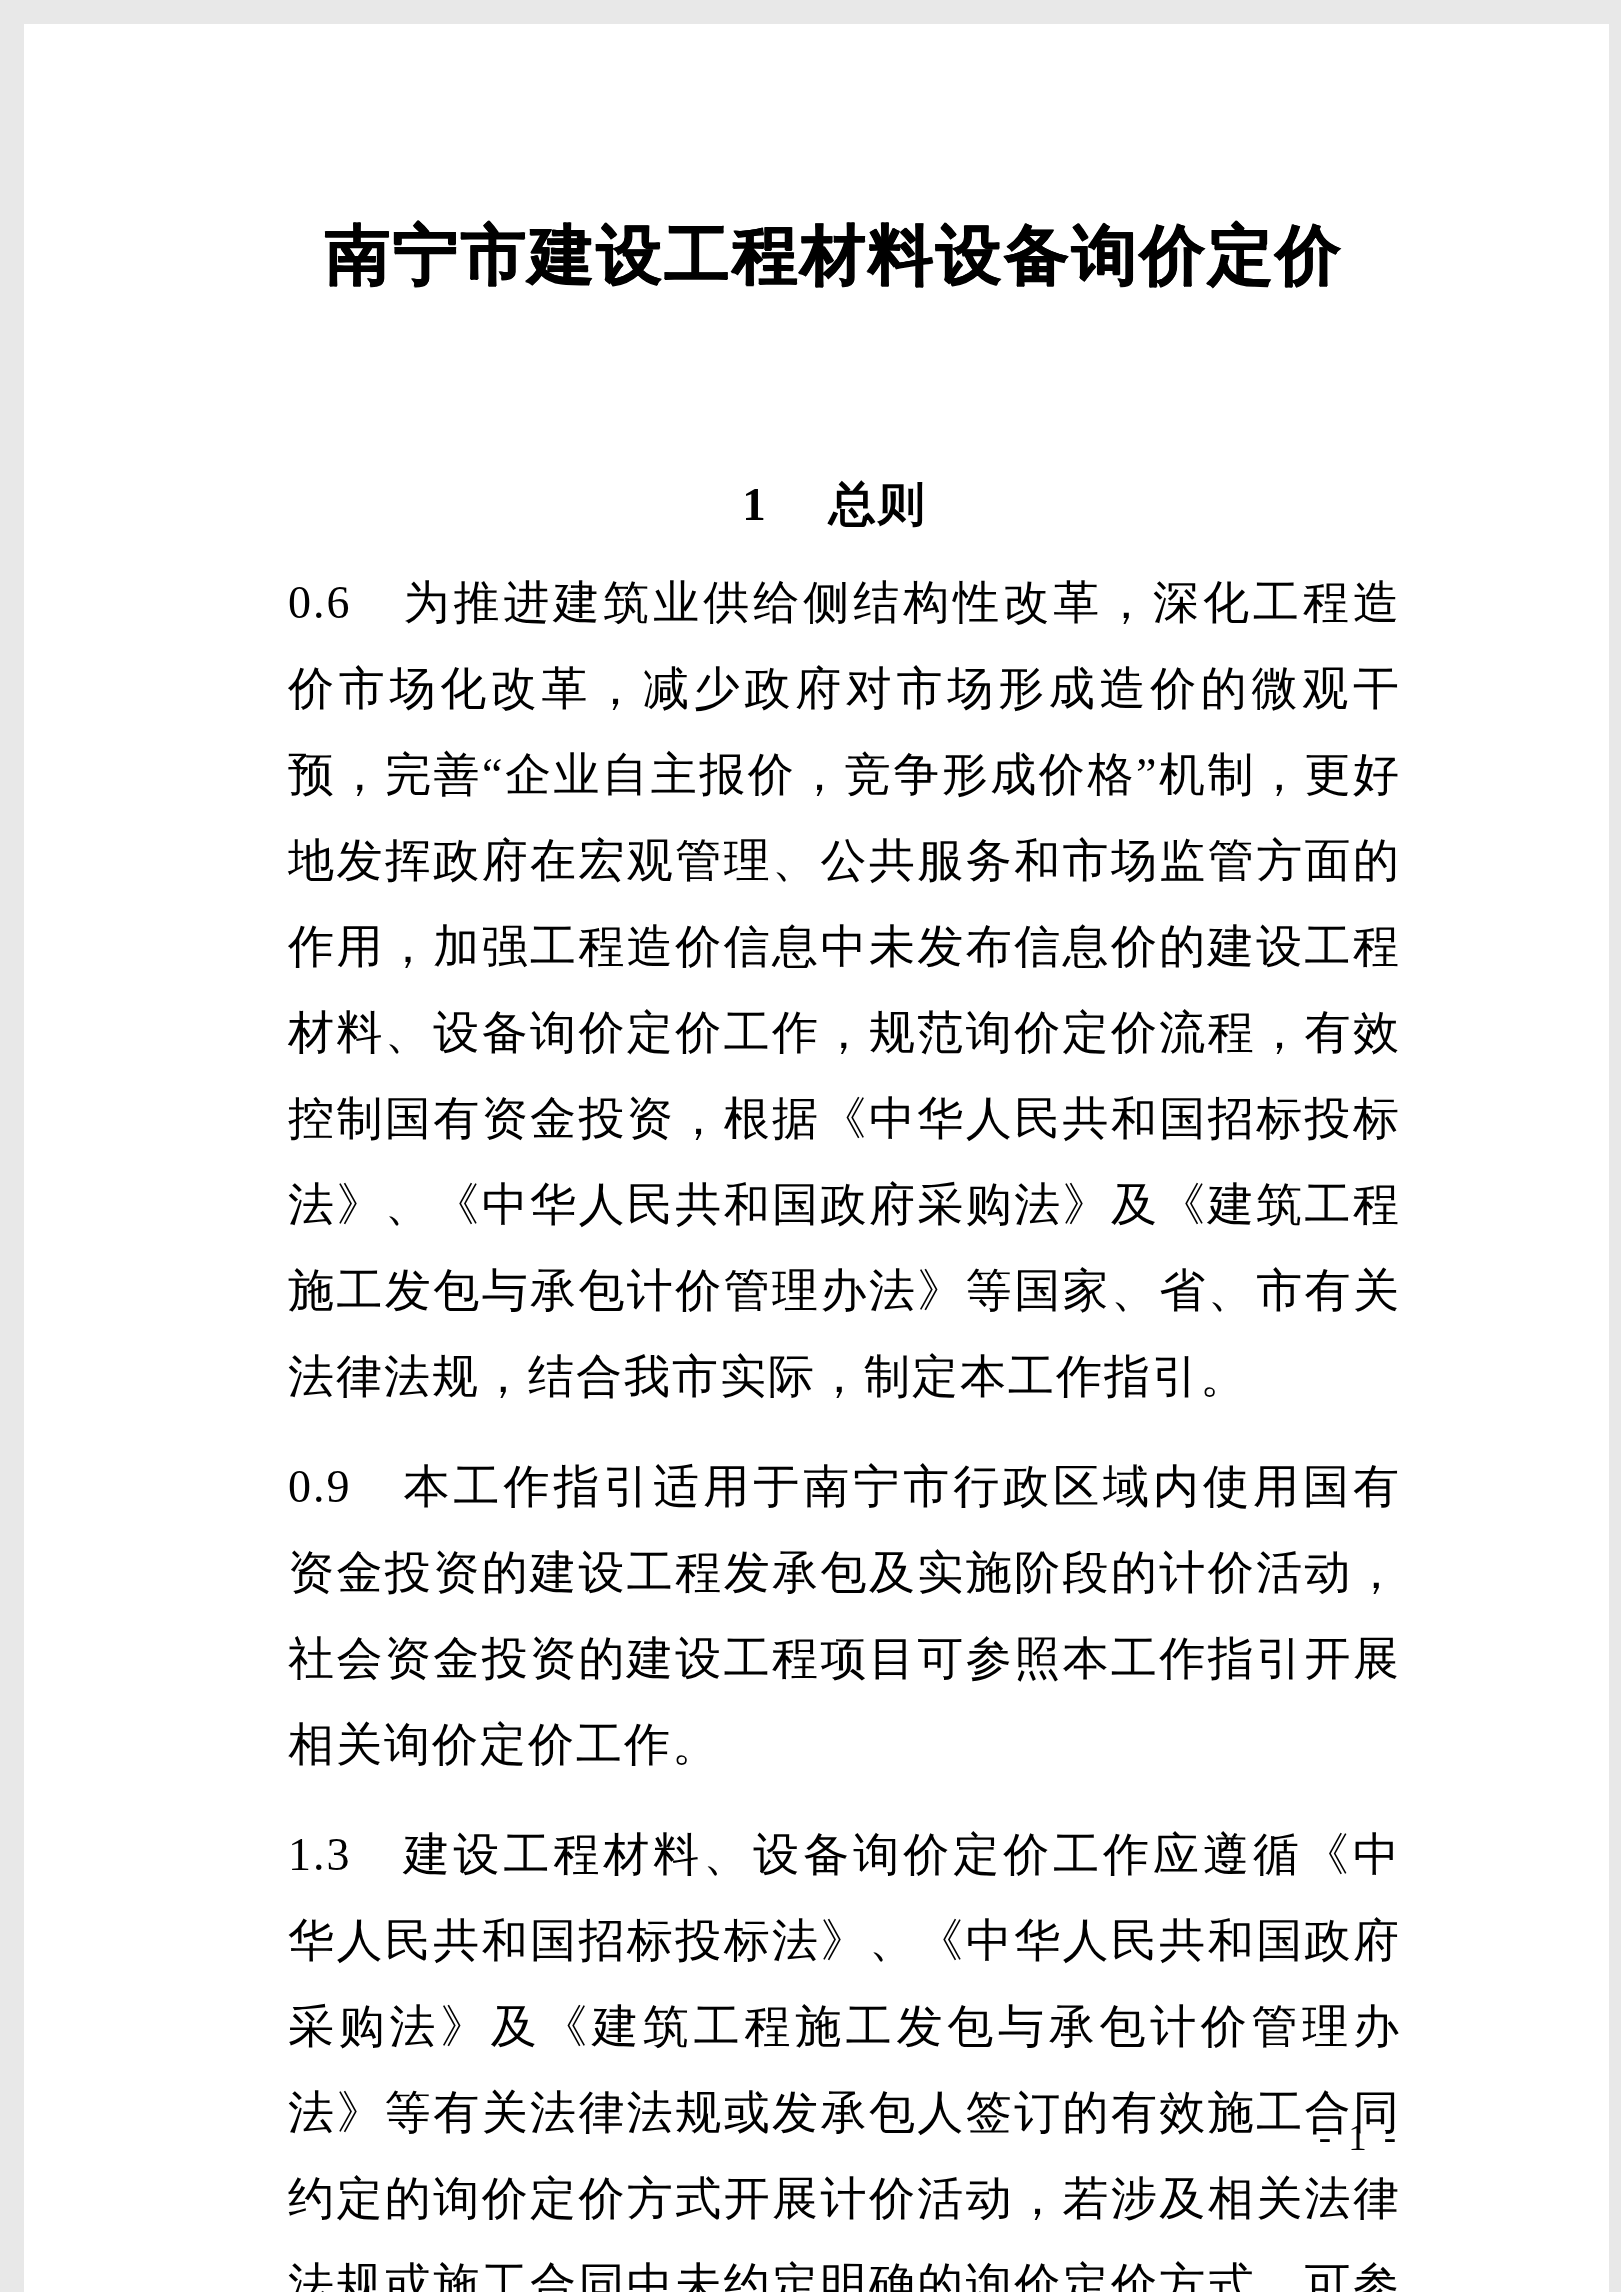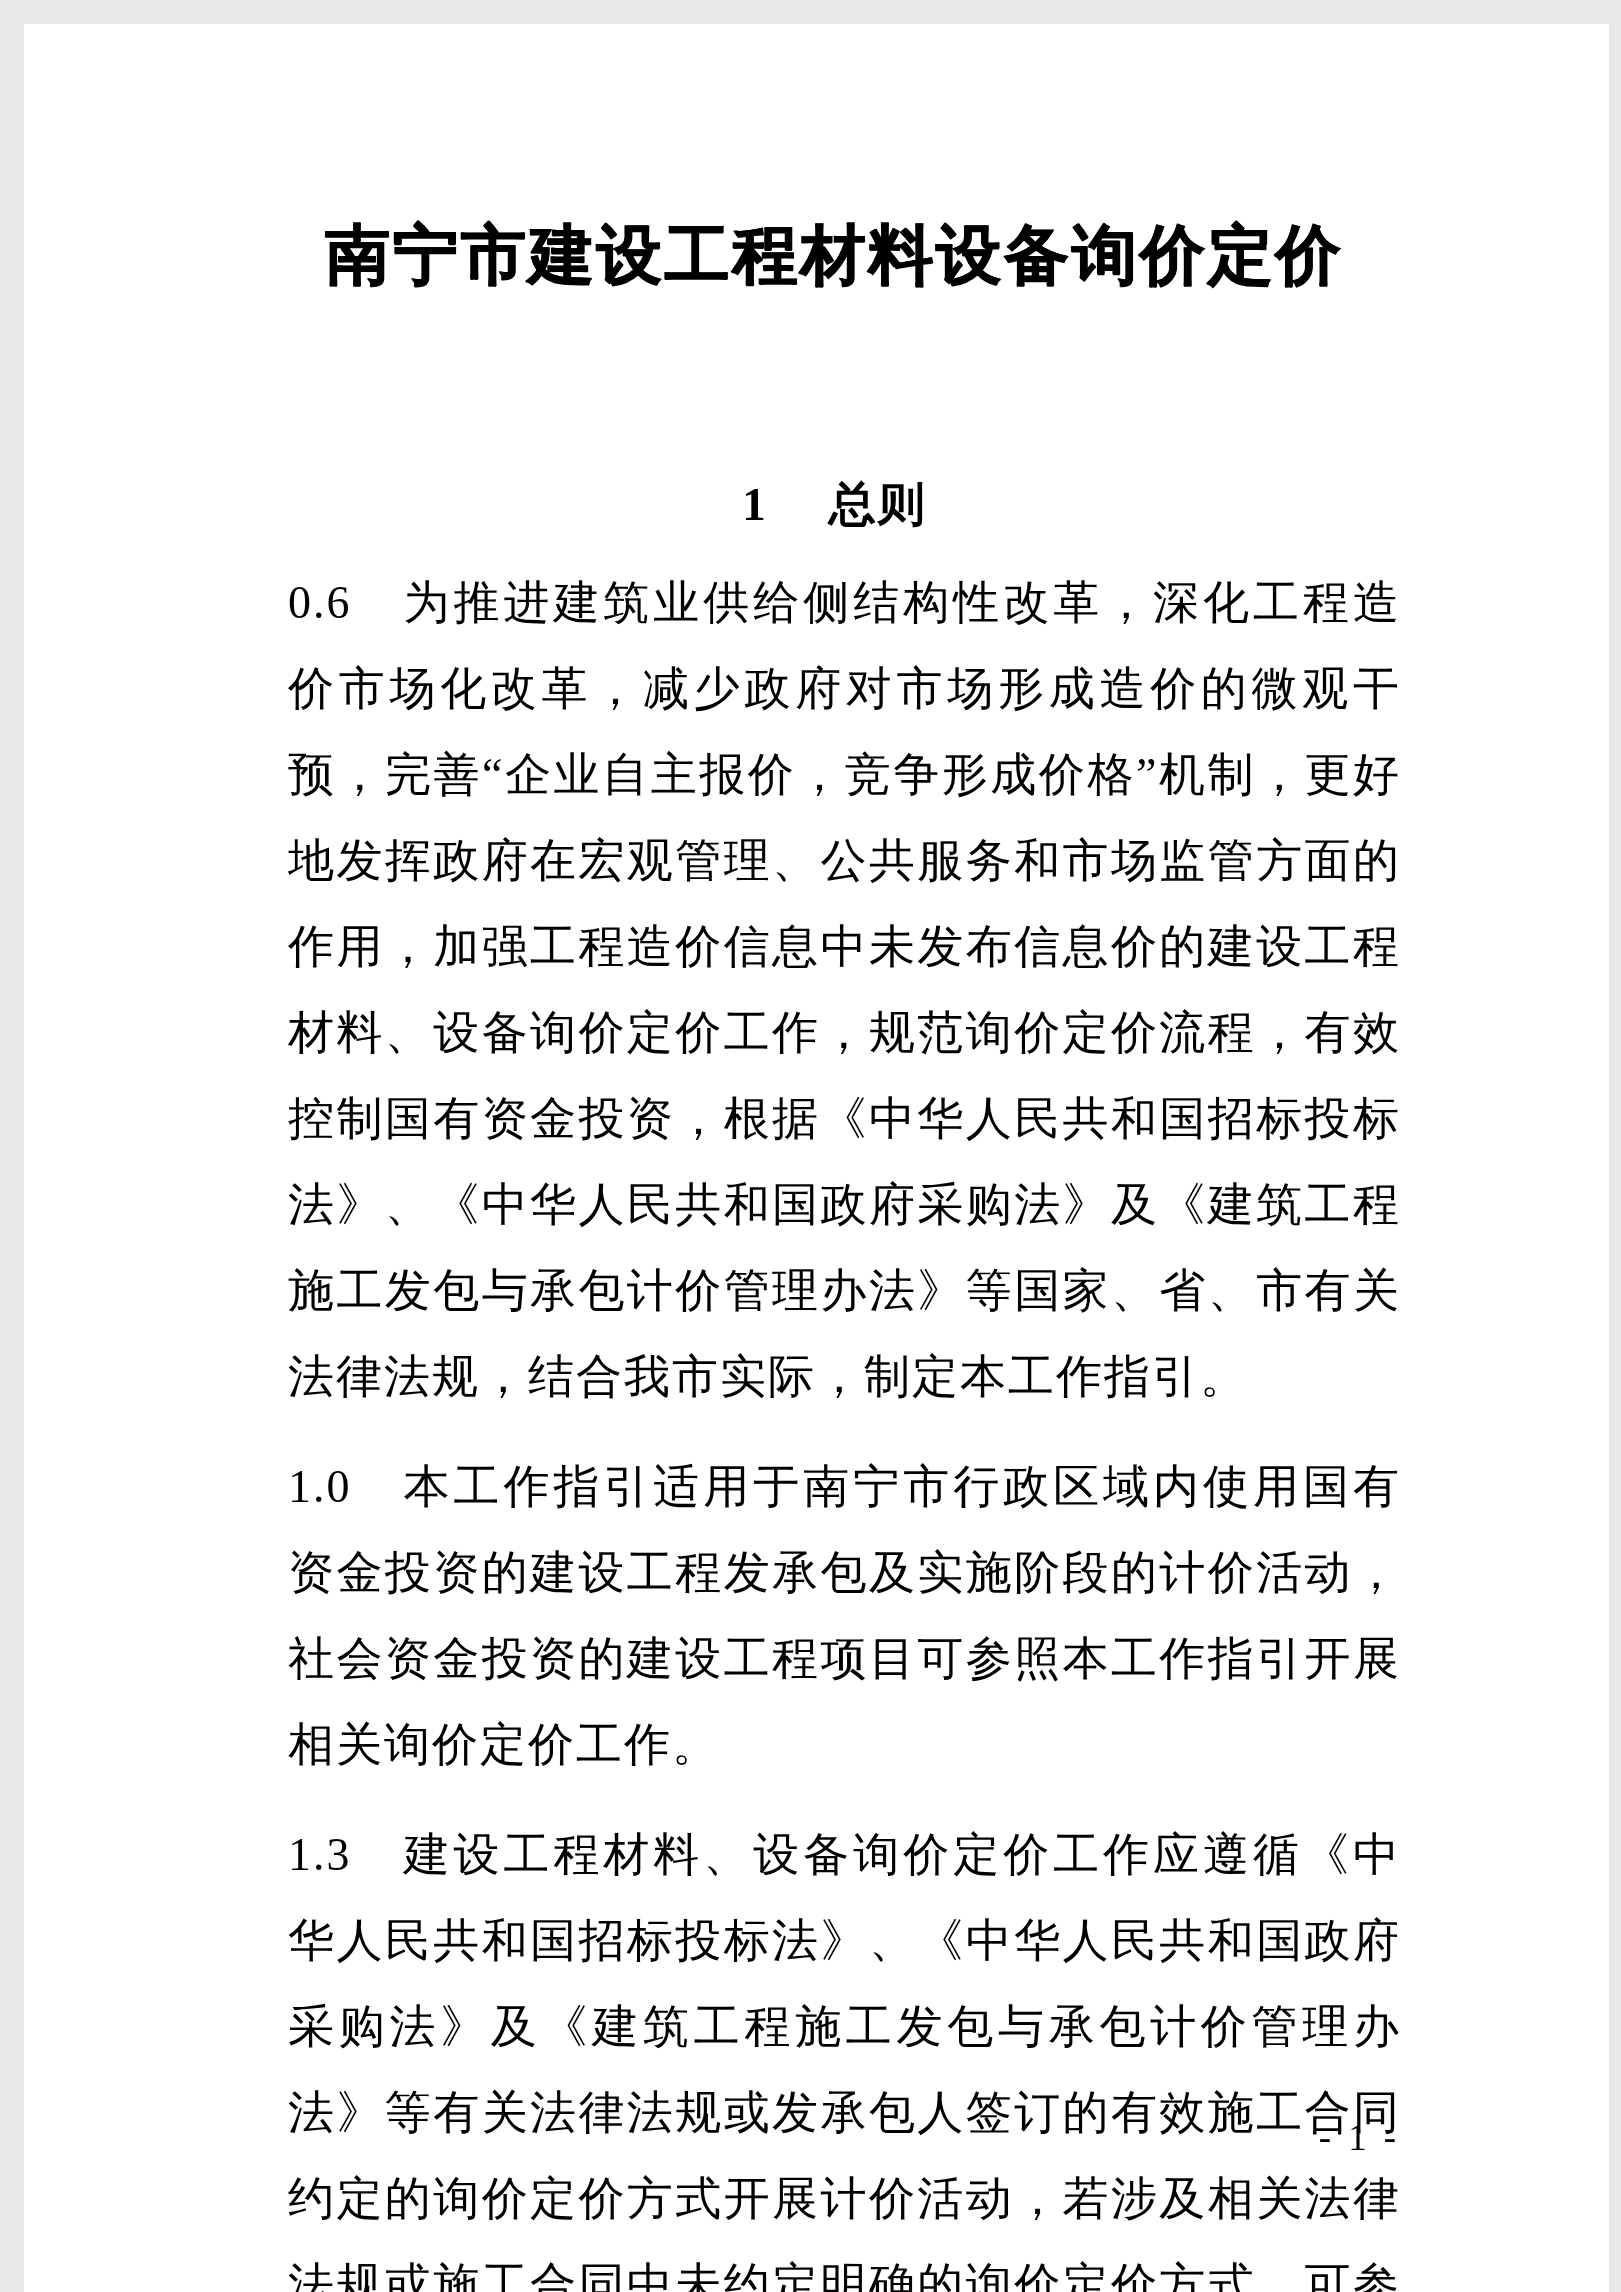--- a/index.html
+++ b/index.html
@@ -74,20 +74,20 @@
   <h1 class="doc-title">
     <span class="title-line">南宁市建设工程材料设备询价定价</span>
   </h1>
 
   <h2 class="section-heading">
     <span class="sec-num">1</span><span>总则</span>
   </h2>
 
   <div class="doc-body">
     <p>0.6　为推进建筑业供给侧结构性改革，深化工程造价市场化改革，减少政府对市场形成造价的微观干预，完善“企业自主报价，竞争形成价格”机制，更好地发挥政府在宏观管理、公共服务和市场监管方面的作用，加强工程造价信息中未发布信息价的建设工程材料、设备询价定价工作，规范询价定价流程，有效控制国有资金投资，根据《中华人民共和国招标投标法》、《中华人民共和国政府采购法》及《建筑工程施工发包与承包计价管理办法》等国家、省、市有关法律法规，结合我市实际，制定本工作指引。</p>
-    <p>1.0　本工作指引适用于南宁市行政区域内使用国有资金投资的建设工程发承包及实施阶段的计价活动，社会资金投资的建设工程项目可参照本工作指引开展相关询价定价工作。</p>
+    <p>0.9　本工作指引适用于南宁市行政区域内使用国有资金投资的建设工程发承包及实施阶段的计价活动，社会资金投资的建设工程项目可参照本工作指引开展相关询价定价工作。</p>
     <p>1.3　建设工程材料、设备询价定价工作应遵循《中华人民共和国招标投标法》、《中华人民共和国政府采购法》及《建筑工程施工发包与承包计价管理办法》等有关法律法规或发承包人签订的有效施工合同约定的询价定价方式开展计价活动，若涉及相关法律法规或施工合同中未约定明确的询价定价方式，可参照本工作指引开展询价定价工作。</p>
   </div>
 
   <div class="page-number">- 1 -</div>
 
 </div>
 
 
 </body></html>

